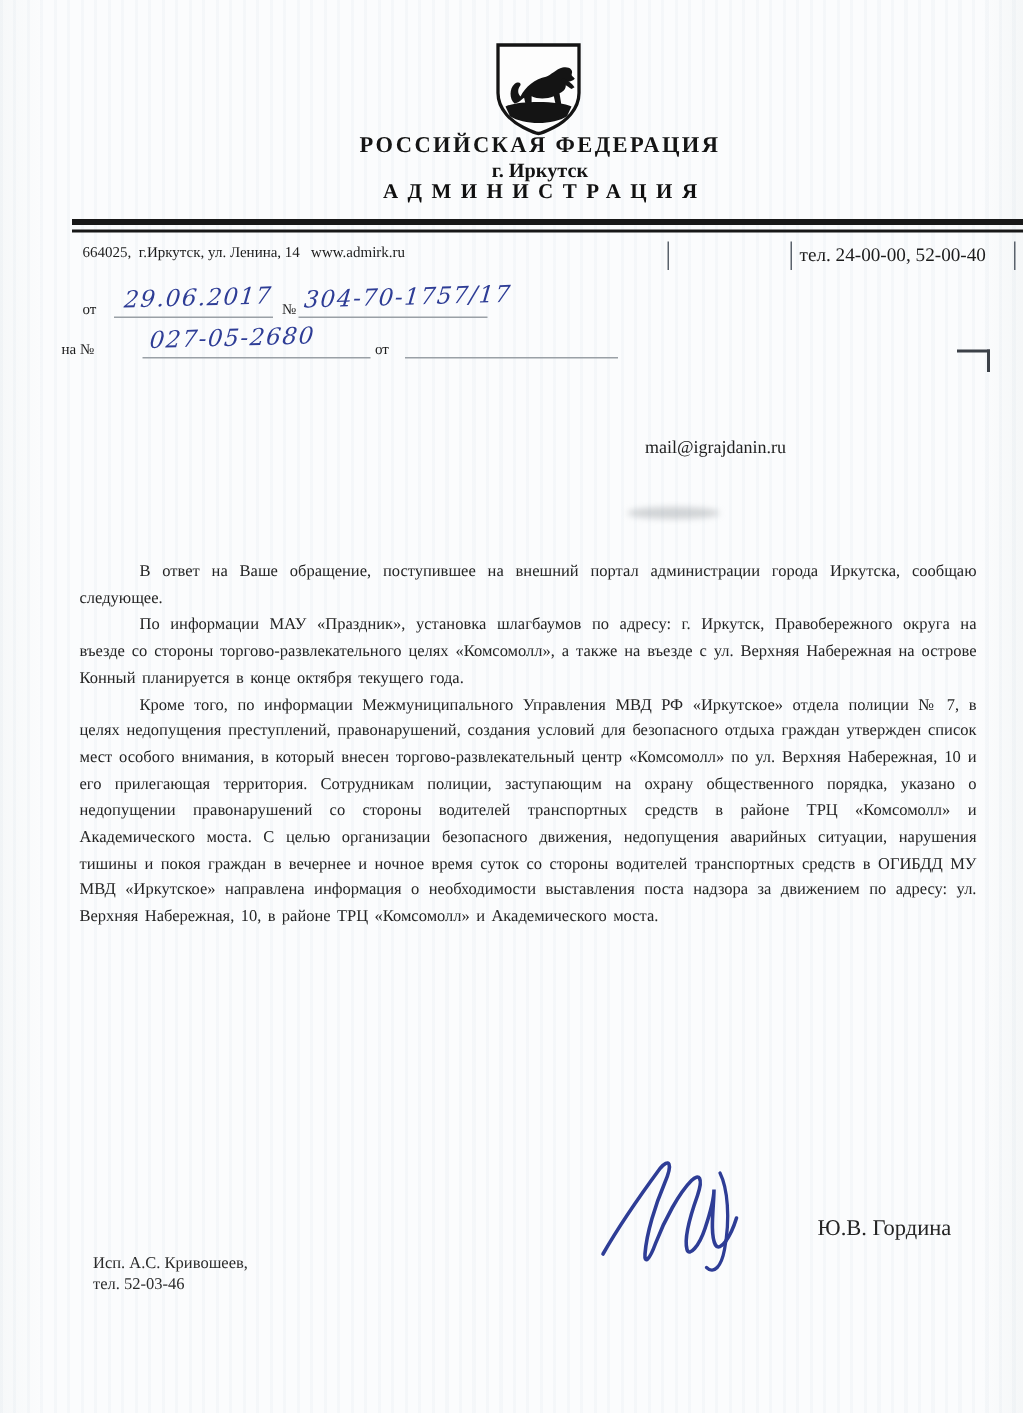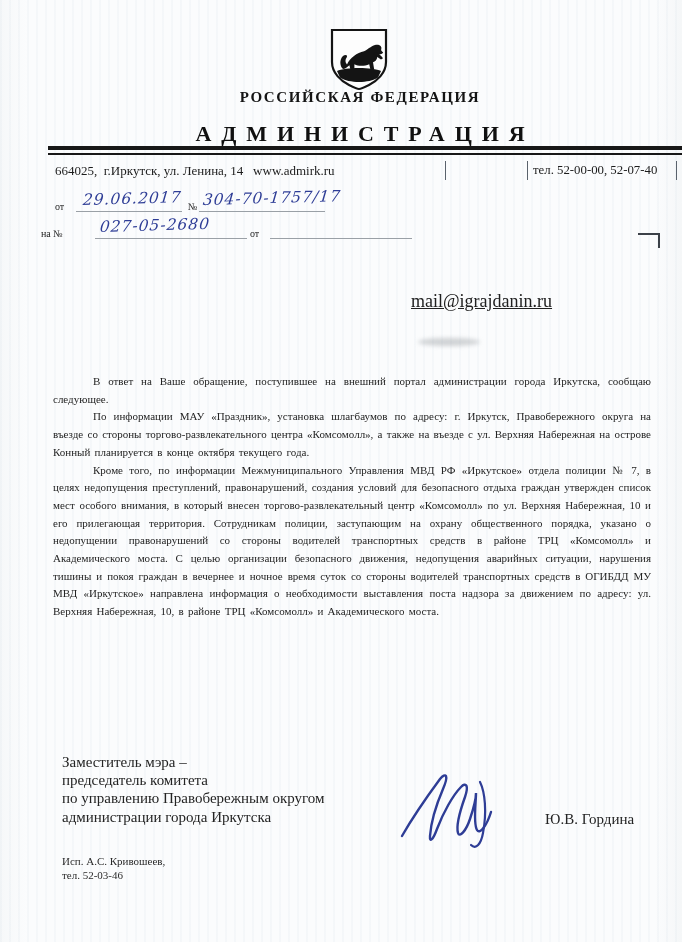--- a/index.html
+++ b/index.html
@@ -14,67 +14,68 @@
       repeating-linear-gradient(90deg, rgba(190,205,218,.10) 0 2px, rgba(255,255,255,0) 2px 9px),
       linear-gradient(90deg,#f6f8f9 0,#fbfcfd 4%,#fbfcfd 96%,#f5f7f8 100%);
     color:#262626;
   }
   .abs{position:absolute;}
   .t{white-space:pre;}
   
   .head-center{left:38px;width:644px;text-align:center;}
   .country{top:89px;font-weight:bold;font-size:15px;letter-spacing:1.6px;color:#141414;}
   .city{top:106px;font-weight:bold;font-size:13.5px;color:#141414;}
-  .org{top:121px;font-weight:bold;font-size:22px;letter-spacing:.45em;text-indent:.45em;color:#101010;}
+  .org{top:121px;font-weight:bold;font-size:14px;letter-spacing:.45em;text-indent:.45em;color:#101010;}
   .rule{top:146px;left:48px;width:634px;height:3px;border-top:4px solid #181818;border-bottom:2px solid #181818;}
-  .addr-left{top:163px;left:55px;font-size:13px;color:#1c1c1c;text-align:center;}
+  .addr-left{top:163px;left:55px;font-size:10px;color:#1c1c1c;text-align:center;}
   .addr-right{top:163px;left:533px;font-size:12.8px;color:#1c1c1c;}
   .vline{width:0;border-left:1.5px solid #5a626c;}
   
   .ref-label{font-size:10px;color:#1c1c1c;}
   .hand-field{border-bottom:1px solid #9aa0a6;height:20px;}
   .hand{
     font-family:"DejaVu Serif",serif;font-style:italic;
     color:#2e3d96;font-size:15.5px;letter-spacing:1px;
     transform:rotate(-1.6deg) skewX(-7deg);transform-origin:left bottom;
     display:inline-block;
   }
   .corner{width:20px;height:13px;border-top:2px solid #3c4148;border-right:2px solid #3c4148;}
-  .email{top:291px;left:411px;font-size:18px;color:#202020;text-decoration:underline;}
+  .email{top:291px;left:430px;font-size:12px;color:#202020;}
   .smudge{top:338px;left:418px;width:62px;height:8px;background:rgba(140,145,150,.38);border-radius:50%;filter:blur(2px);}
   
   .body-text{top:373px;left:53px;width:598px;font-size:11px;line-height:17.7px;color:#242424;text-align:justify;word-spacing:1.5px;}
   .body-text p{margin:0;text-indent:40px;}
   
   .sign-lines{top:753px;left:62px;font-size:15px;line-height:18.2px;color:#242424;}
   .sig-name{top:811px;left:545px;font-size:15px;color:#242424;}
   .signature-svg{top:770px;left:396px;}
   
-  .footer{top:855px;left:62px;font-size:11px;line-height:13.5px;color:#2b2b2b;}
+  .footer{top:836px;left:62px;font-size:11px;line-height:13.5px;color:#2b2b2b;}
 </style>
 </head>
 <body>
 
 <div class="page">
 
   <svg class="abs" style="top:28px;left:327px" width="64" height="64" viewBox="0 0 64 64" aria-hidden="true">
     <path d="M5 2 H59 V34 C59 45 50 53 42 57 C37 59.5 34 61 32 61 C30 61 27 59.5 22 57 C14 53 5 45 5 34 Z" fill="#fdfdfd" stroke="#141414" stroke-width="2.2"></path>
     <path d="M10 43 C18 39 46 39 54 43 L51 49.5 C42 55.5 22 55.5 13 49.5 Z" fill="#141414"></path>
     <path d="M16 41 C12.5 38 12.5 31 16 28 C18.3 26.2 21 27.2 19.8 29.2 C18 31.4 18 34.4 20 36.4 C23 30 30 24.4 37 23.2 C40 22.2 44 18 48 17 C52 16 55.4 18.2 54.2 21.2 C53.7 22.6 55.2 23.2 56.2 24.4 C55 26.4 52 26.2 50 27.2 C51 30.2 49 33.2 46 34.2 L47.2 41.5 L43.4 41.5 L42.2 36.2 C37.4 38.2 31.4 38.2 27.4 36.2 L27.4 41.5 L23.4 41.5 L22.4 37.2 C20.4 38.6 18.2 41 16 41 Z" fill="#141414"></path>
     <path d="M48 24 C51 25 54.2 27.4 56 30.2 L54 31.4 C51 29.4 48 27.2 46.8 26 Z" fill="#141414"></path>
   </svg>
 
   <div class="abs head-center country t">РОССИЙСКАЯ ФЕДЕРАЦИЯ</div>
+  <div class="abs head-center city t">г. Иркутск</div>
   <div class="abs head-center org t">АДМИНИСТРАЦИЯ</div>
   <div class="abs rule"></div>
 
   <div class="abs addr-left t">664025,  г.Иркутск, ул. Ленина, 14   www.admirk.ru</div>
   <div class="abs vline" style="top:161px;left:445px;height:19px"></div>
   <div class="abs vline" style="top:161px;left:527px;height:19px"></div>
-  <div class="abs addr-right t">тел. 52-00-00, 52-07-40</div>
+  <div class="abs addr-right t">тел. 24-00-00, 52-00-40</div>
   <div class="abs vline" style="top:161px;left:676px;height:19px"></div>
 
   <span class="abs ref-label t" style="top:201px;left:55px">от</span>
   <span class="abs hand-field" style="top:191px;left:76px;width:106px">
     <span class="hand t" style="margin-left:6px">29.06.2017</span>
   </span>
   <span class="abs ref-label t" style="top:201px;left:188px">№</span>
   <span class="abs hand-field" style="top:191px;left:199px;width:126px">
     <span class="hand t" style="margin-left:3px">304-70-1757/17</span>
   </span>
@@ -89,30 +90,24 @@
   </span>
 
   <div class="abs corner" style="top:233px;left:638px"></div>
 
   <div class="abs email t">mail@igrajdanin.ru</div>
 
   <div class="abs smudge"></div>
 
   <div class="abs body-text">
     <p>В ответ на Ваше обращение, поступившее на внешний портал администрации города Иркутска, сообщаю следующее.</p>
-    <p>По информации МАУ «Праздник», установка шлагбаумов по адресу: г. Иркутск, Правобережного округа на въезде со стороны торгово-развлекательного центра «Комсомолл», а также на въезде с ул. Верхняя Набережная на острове Конный планируется в конце октября текущего года.</p>
+    <p>По информации МАУ «Праздник», установка шлагбаумов по адресу: г. Иркутск, Правобережного округа на въезде со стороны торгово-развлекательного целях «Комсомолл», а также на въезде с ул. Верхняя Набережная на острове Конный планируется в конце октября текущего года.</p>
     <p>Кроме того, по информации Межмуниципального Управления МВД РФ «Иркутское» отдела полиции № 7, в целях недопущения преступлений, правонарушений, создания условий для безопасного отдыха граждан утвержден список мест особого внимания, в который внесен торгово-развлекательный центр «Комсомолл» по ул. Верхняя Набережная, 10 и его прилегающая территория. Сотрудникам полиции, заступающим на охрану общественного порядка, указано о недопущении правонарушений со стороны водителей транспортных средств в районе ТРЦ «Комсомолл» и Академического моста. С целью организации безопасного движения, недопущения аварийных ситуации, нарушения тишины и покоя граждан в вечернее и ночное время суток со стороны водителей транспортных средств в ОГИБДД МУ МВД «Иркутское» направлена информация о необходимости выставления поста надзора за движением по адресу: ул. Верхняя Набережная, 10, в районе ТРЦ «Комсомолл» и Академического моста.</p>
   </div>
 
-  <div class="abs sign-lines">
-    <div class="t">Заместитель мэра –</div>
-    <div class="t">председатель комитета</div>
-    <div class="t">по управлению Правобережным округом</div>
-    <div class="t">администрации города Иркутска</div>
-  </div>
 
   <svg class="abs signature-svg" width="112" height="88" viewBox="0 0 112 88" aria-hidden="true">
     <path d="M6 66 C14 52 30 28 44 9 C50 2 53 5 47 19 C41 33 35 52 34 66 C33.5 73 37 70 41 59 C47 43 57 25 65 17 C70 12 73 15 69 27 C64 41 60 56 62 63 C63.5 68 70 61 74 49 C77 40 80 30 80 23 C80 33 77 53 81 60 C84 65 91 55 95 42" fill="none" stroke="#2e3d96" stroke-width="2.4" stroke-linecap="round"></path>
     <path d="M84 12 C89 22 91 42 87 63 C85 74 80 80 75 75" fill="none" stroke="#2e3d96" stroke-width="2.2" stroke-linecap="round"></path>
   </svg>
 
   <div class="abs sig-name t">Ю.В. Гордина</div>
 
   <div class="abs footer">
     <div class="t">Исп. А.С. Кривошеев,</div>

